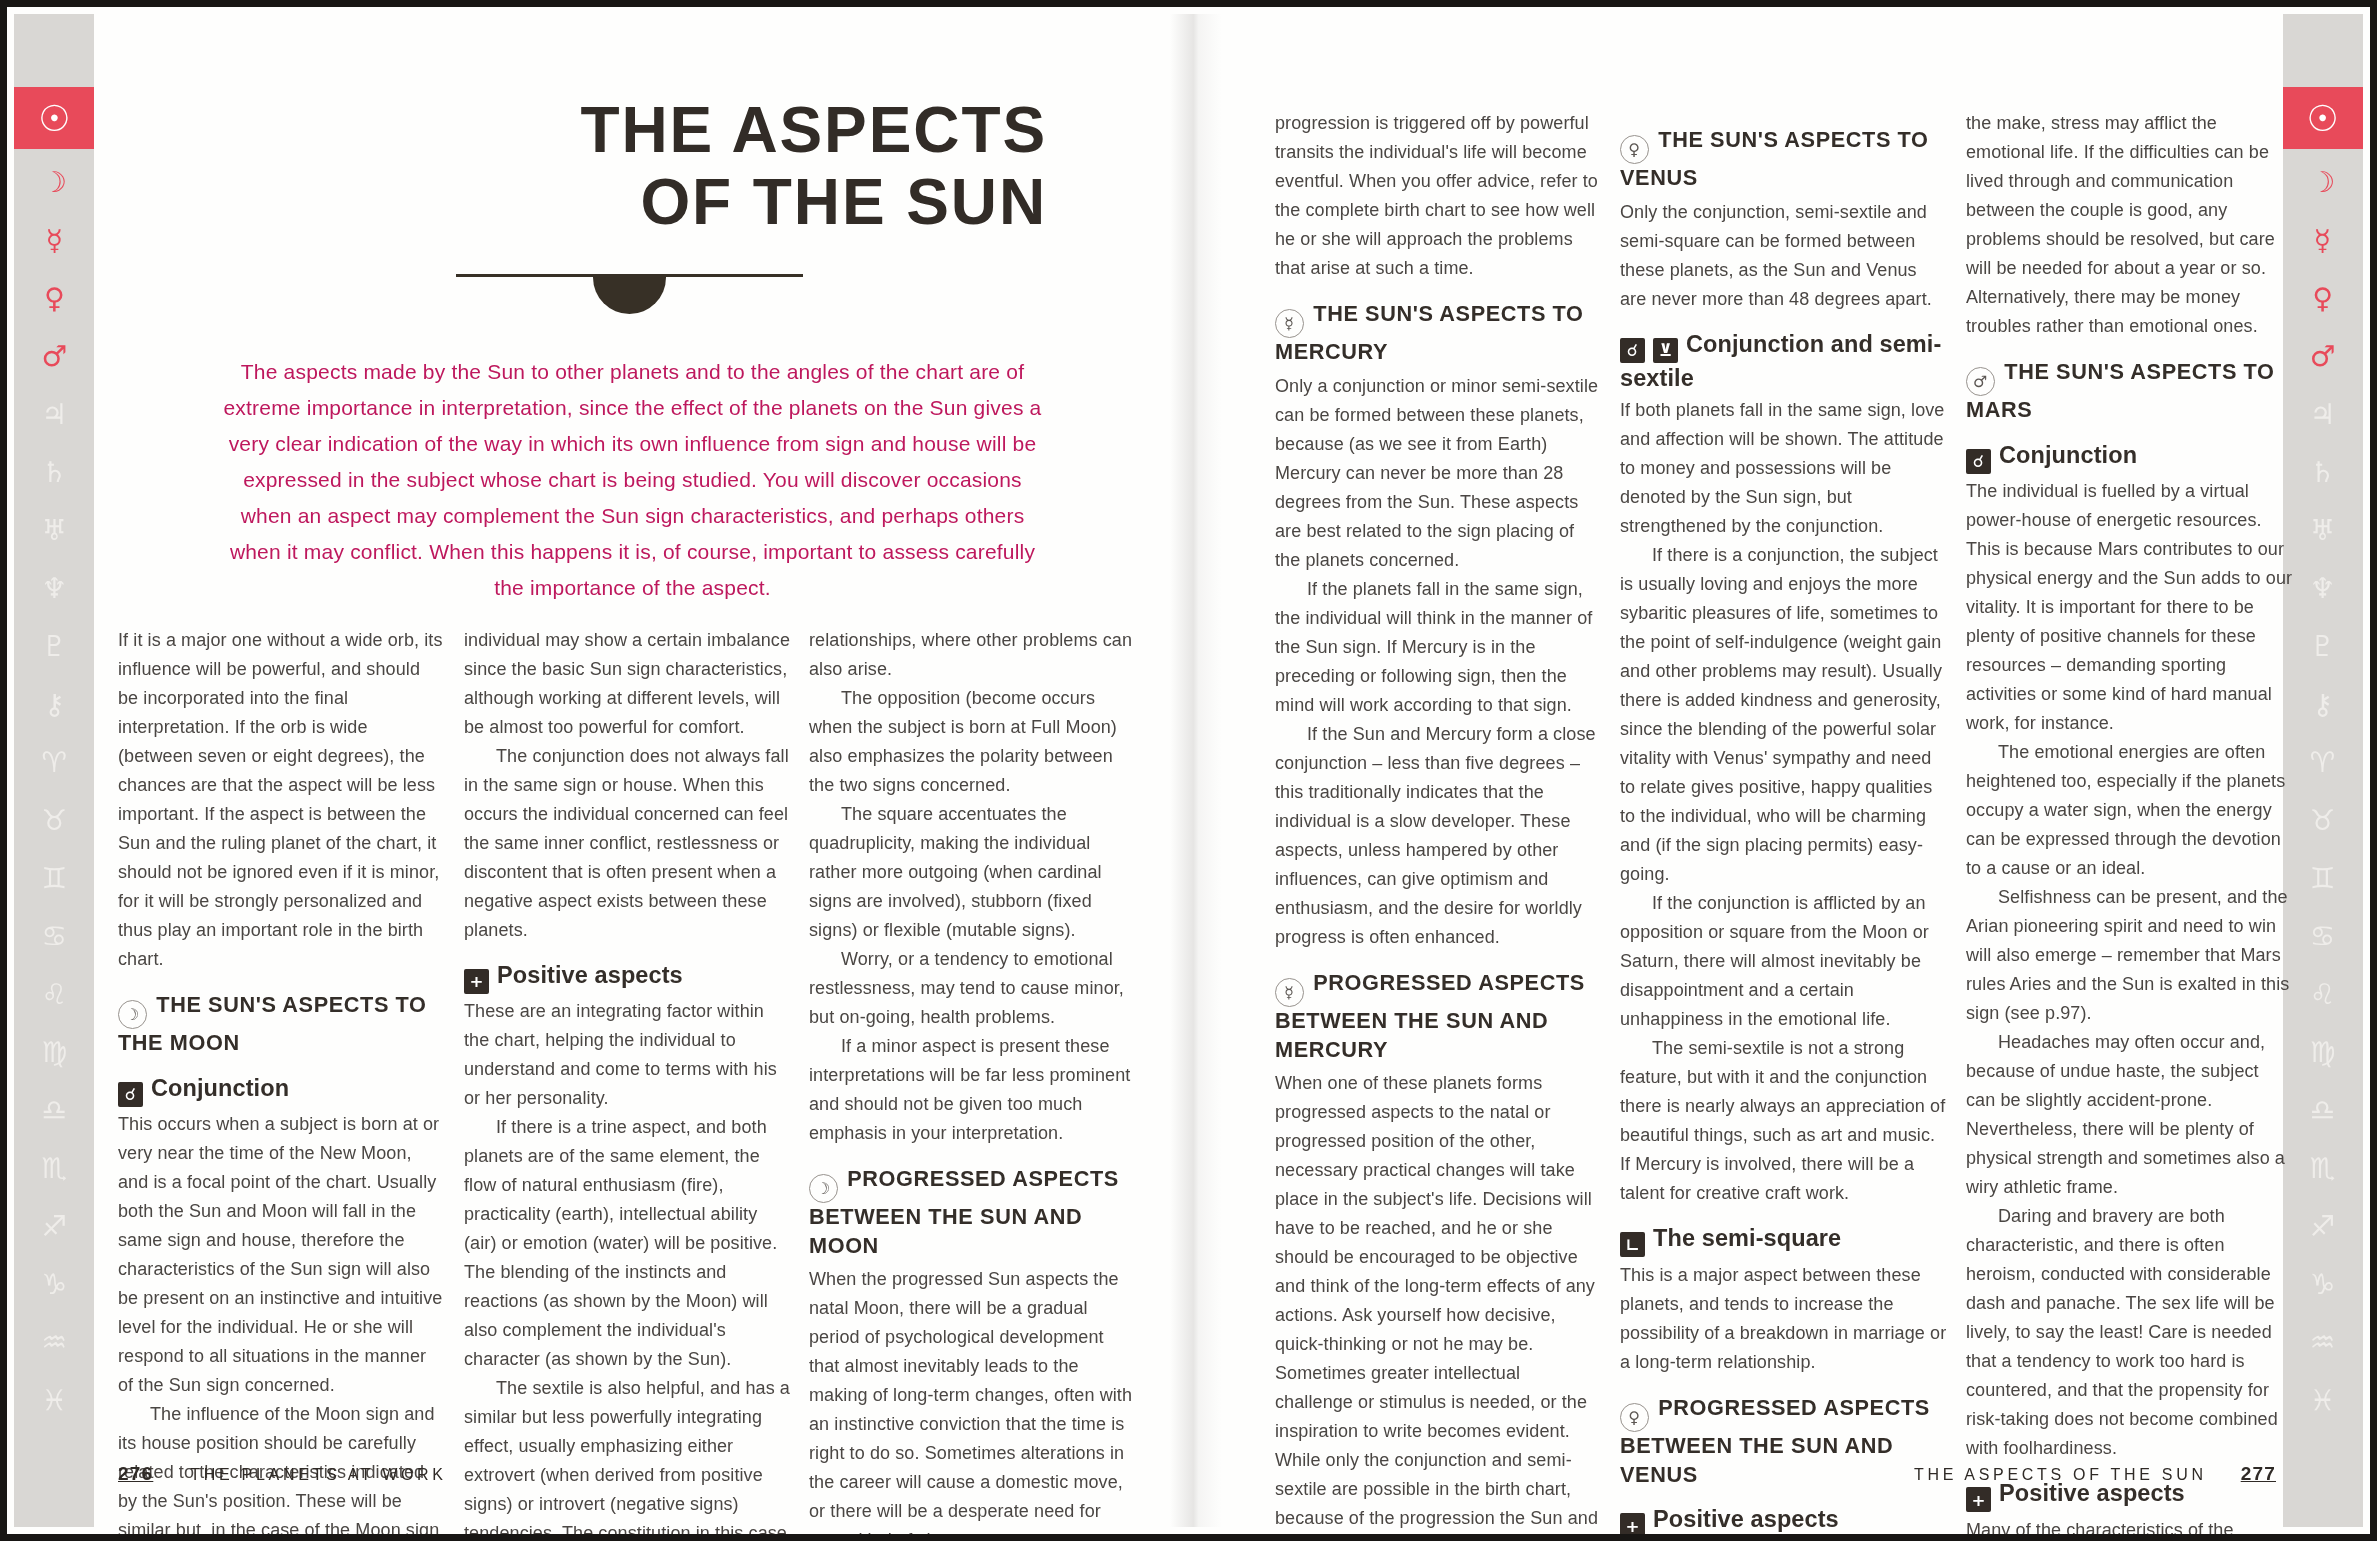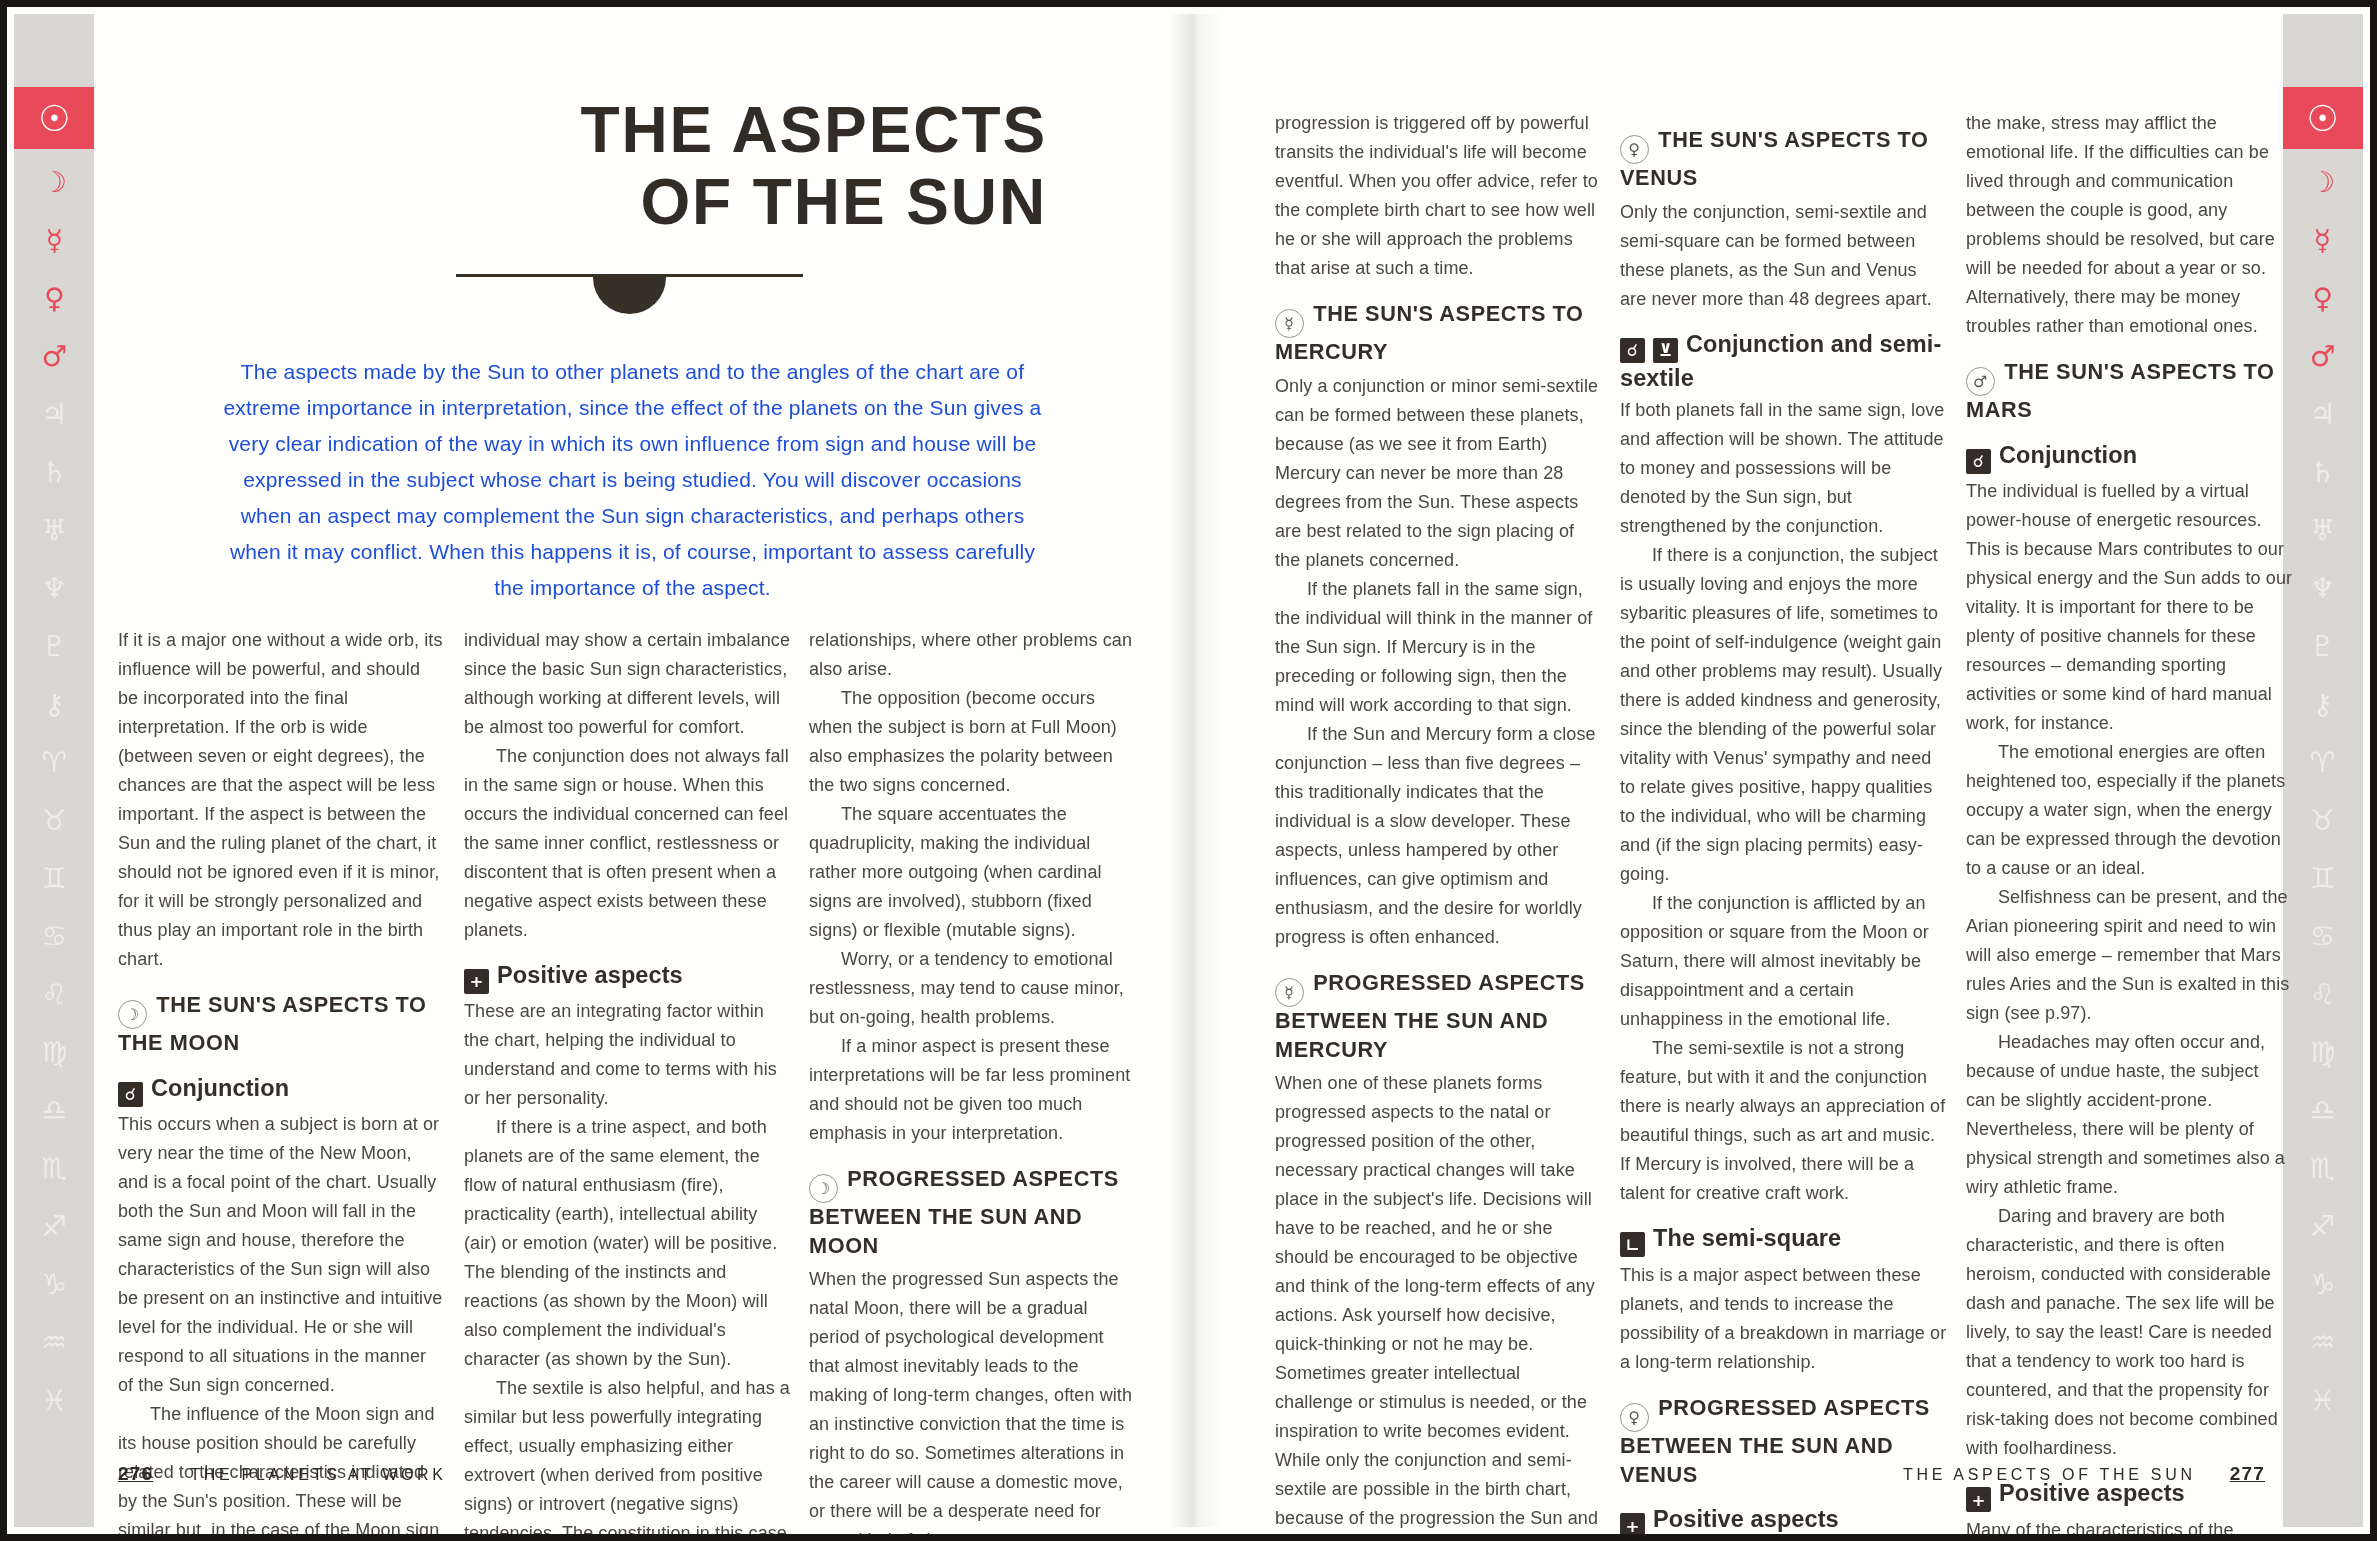--- a/index.html
+++ b/index.html
@@ -18,41 +18,41 @@
   .slot.pale{color:#efedea;font-size:28.5px;}
   
   .spine{position:absolute;left:1163px;top:7.4px;bottom:7.4px;width:52px;
     background:linear-gradient(to right,rgba(70,63,58,0) 0%,rgba(70,63,58,0.13) 45%,rgba(70,63,58,0.05) 55%,rgba(70,63,58,0) 100%);}
   
   .titleblock{position:absolute;left:204px;top:87px;width:836px;text-align:center;color:#322c27;}
   .titleblock .t1,.titleblock .t2{font-size:64px;line-height:72px;font-weight:700;letter-spacing:1.9px;text-align:right;}
   .rule{width:347px;height:3.1px;background:#373026;margin:36px auto 0;}
   .halfmoon{width:73px;height:37px;background:#373026;border-radius:0 0 73px 73px;margin:-0.6px auto 0;}
   .intro{position:absolute;left:214px;top:347px;width:823px;text-align:center;
-    font-size:21px;line-height:36px;color:#1d4ed8;letter-spacing:0.2px;}
+    font-size:21px;line-height:36px;color:#be185d;letter-spacing:0.2px;}
   
   .col{position:absolute;width:327px;font-size:18px;line-height:29px;color:#4a4643;letter-spacing:0.1px;}
   #c1,#c2,#c3{top:619px;}
   #c4,#c5,#c6{top:102px;}
   #c1{left:111px;} #c2{left:457px;} #c3{left:802px;}
   #c4{left:1268px;} #c5{left:1613px;} #c6{left:1959px;}
   .col p{margin:0;}
   .col p.ind{text-indent:32px;}
   .h1{font-weight:700;color:#342e29;font-size:21.7px;line-height:28.5px;letter-spacing:0.6px;margin:17.3px 0 5px;}
   .h2{font-weight:700;color:#342e29;font-size:23.5px;line-height:30px;margin:15px 0 3.7px;}
   .ci{display:inline-flex;width:29px;height:29px;border:1.9px solid #97928d;border-radius:50%;
     align-items:center;justify-content:center;font-size:16px;font-weight:400;color:#5c5753;
     margin-right:9.3px;vertical-align:-7.4px;box-sizing:border-box;font-family:"DejaVu Sans",sans-serif;}
   .sq{display:inline-flex;width:25px;height:25px;background:#332c27;color:#ffffff;border-radius:1.9px;
     align-items:center;justify-content:center;font-size:16.7px;font-weight:700;
     margin-right:8px;vertical-align:-4.3px;font-family:"DejaVu Sans",sans-serif;}
   
   .footer{position:absolute;top:1456px;color:#2f2a26;}
   .f-left{left:111px;}
-  .f-right{right:105px;text-align:center;}
+  .f-right{right:94px;text-align:center;}
   .pagenum{font-size:19px;font-weight:700;letter-spacing:1.2px;text-decoration:underline;}
   .flabel{font-size:16px;letter-spacing:3.7px;}
   .f-left .flabel{margin-left:37px;}
   .f-right .pagenum{margin-left:34px;}
 </style>
 </head>
 <body>
 
 <div class="spread">
 

